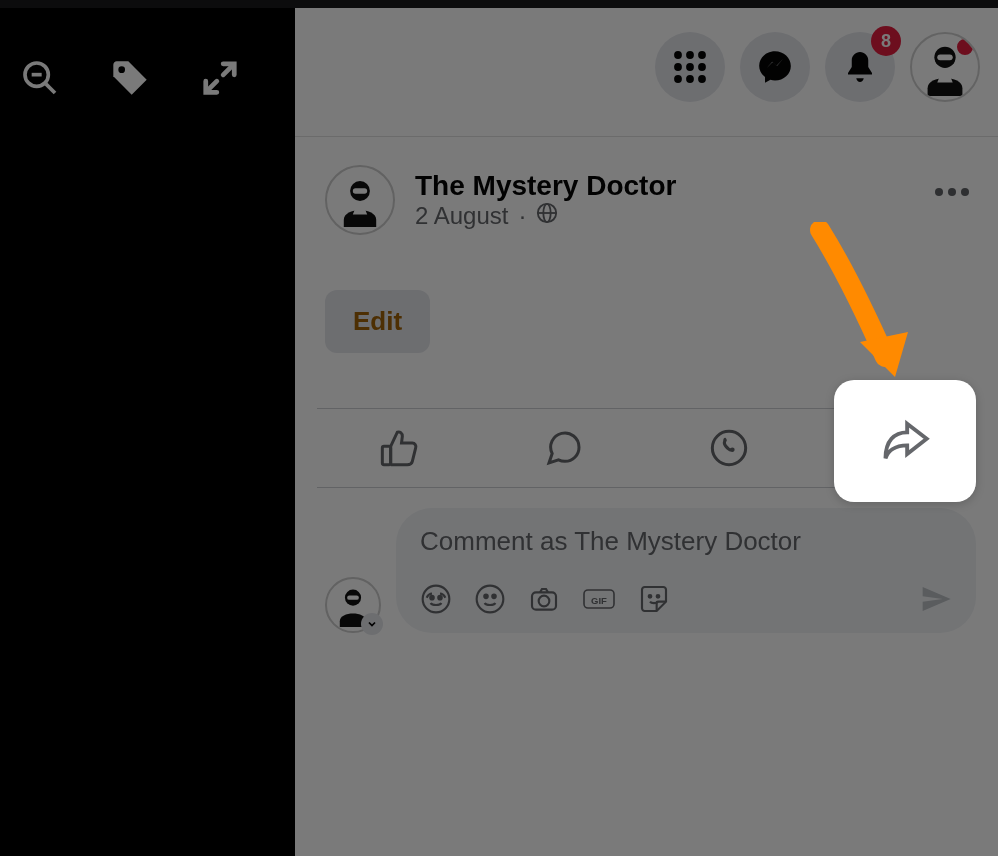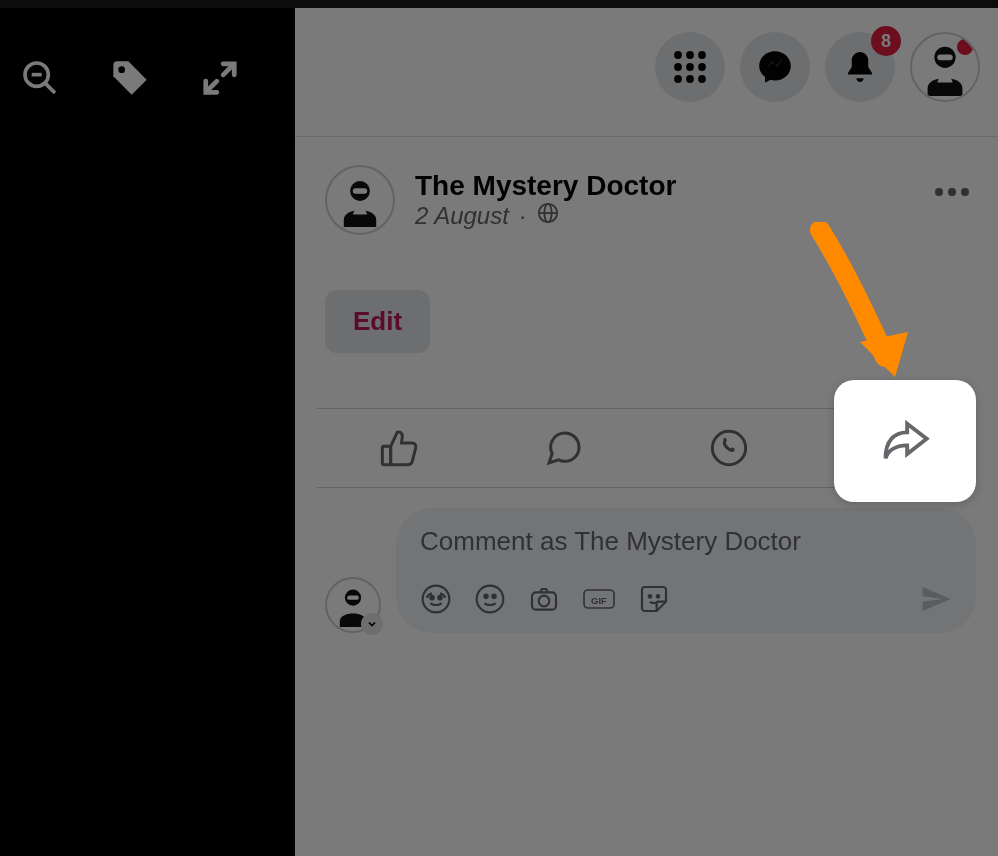--- a/index.html
+++ b/index.html
@@ -144,42 +144,41 @@
       font-weight: 700;
       color: #050505;
     }
     .post-date-row {
       display: flex;
       align-items: center;
       gap: 10px;
       color: #65676b;
       font-size: 24px;
       margin-top: 0;
-      font-style: italic;
     }
     .dot-sep {
       color: #65676b;
     }
     .post-menu {
       position: absolute;
       right: 28px;
       top: 18px;
       cursor: pointer;
       color: #606266;
     }
     .edit-btn {
       margin: 55px 0 0 30px;
       display: inline-block;
       background: #e4e6eb;
       border: none;
       border-radius: 12px;
       padding: 16px 28px;
       font-size: 26px;
       font-weight: 600;
-      color: #be185d;
+      color: #a16207;
       cursor: pointer;
     }
     .action-bar {
       margin-top: 55px;
       border-top: 1px solid #ced0d4;
       border-bottom: 1px solid #ced0d4;
       display: flex;
       justify-content: space-around;
       align-items: center;
       height: 80px;

